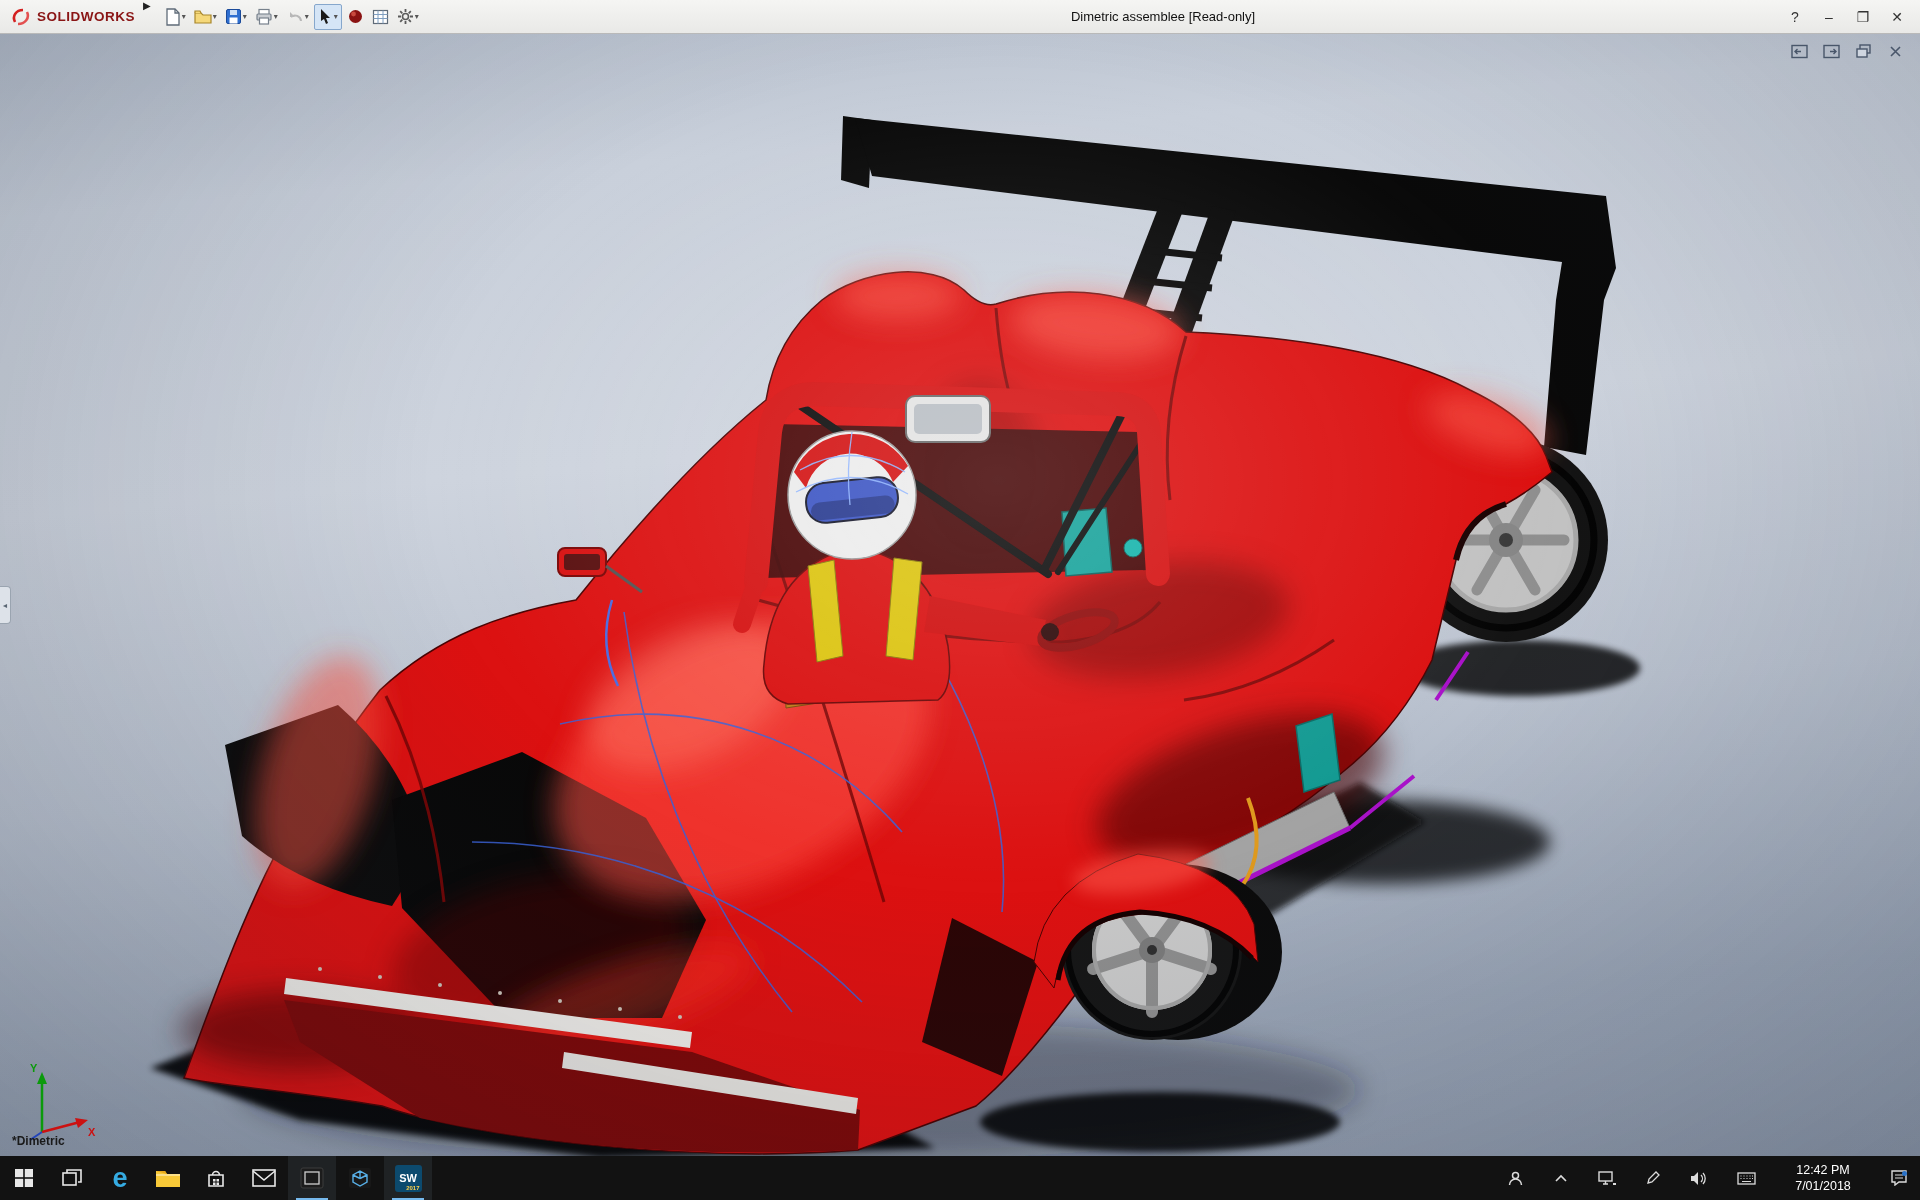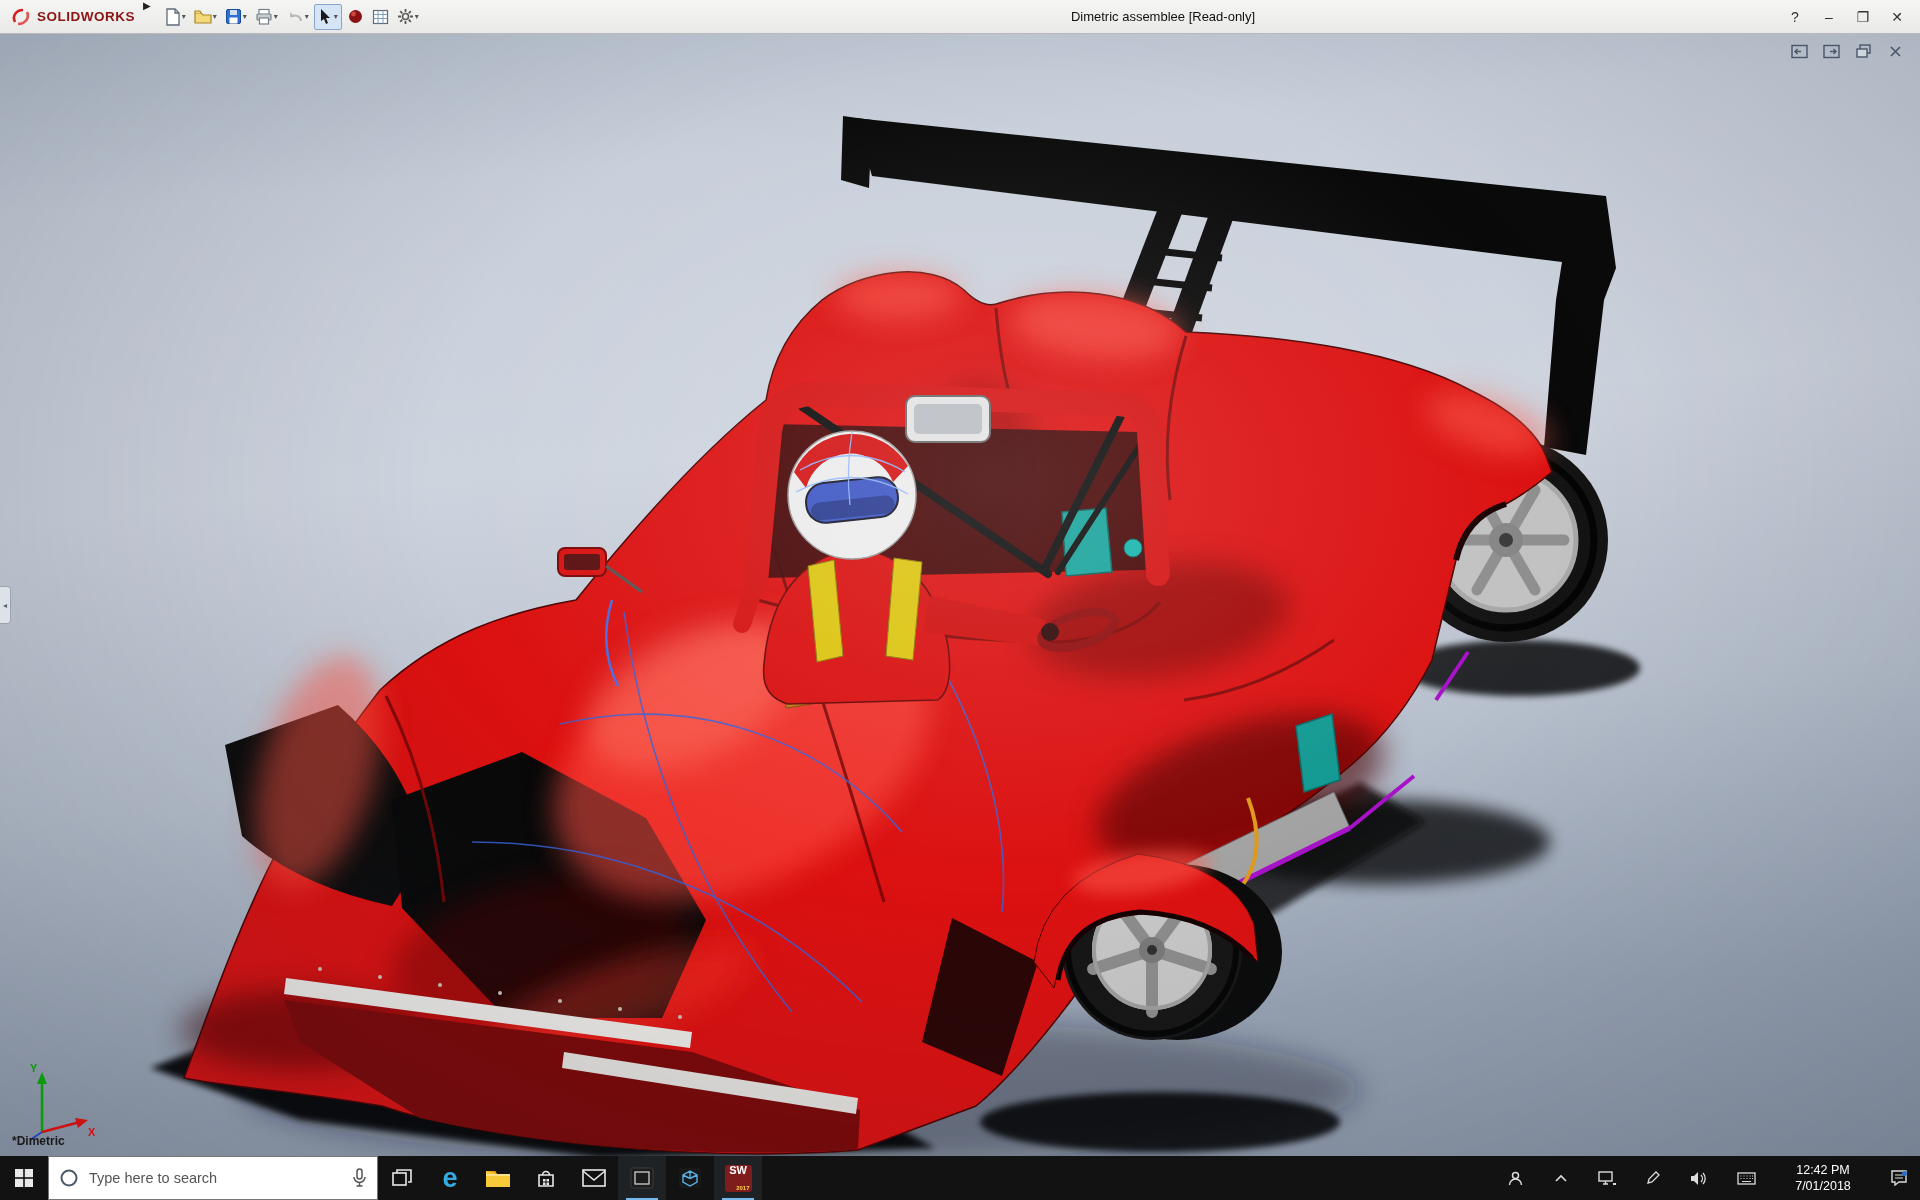--- a/index.html
+++ b/index.html
@@ -37,21 +37,21 @@
   .tb-btn { width:48px; display:flex; align-items:center; justify-content:center; position:relative; }
   .tb-btn.active { background:#1f2224; }
   .tb-btn.active::after { content:""; position:absolute; left:8px; right:8px; bottom:0; height:2px; background:#76b9ed; }
   .search-box { width:330px; background:#ffffff; border:1px solid #767676; display:flex; align-items:center; gap:10px; padding:0 10px; }
   .search-input { flex:1; border:none; outline:none; font-size:14.5px; color:#333; background:transparent; font-family:"Liberation Sans",sans-serif; }
   .search-input::placeholder { color:#555; }
   .tray { margin-left:auto; display:flex; align-items:center; gap:16px; }
   .tray-ico { padding:0 7px; display:flex; align-items:center; justify-content:center; height:44px; }
   .clock { width:88px; text-align:center; color:#fff; font-size:12.5px; line-height:1.3; padding:0 4px; }
   .edge-glyph { font-size:27px; font-weight:bold; color:#35abe2; line-height:1; }
-  .sw-tile { width:27px; height:27px; background:#7f1d1d; border-radius:3px; position:relative; display:flex; align-items:flex-start; justify-content:center; }
+  .sw-tile { width:27px; height:27px; background:#0c4a6e; border-radius:3px; position:relative; display:flex; align-items:center; justify-content:center; }
   .sw-label { color:#fff; font-size:11px; font-weight:bold; line-height:1; }
   .sw-year { position:absolute; bottom:1px; right:2px; font-size:6px; color:#ffd24a; font-weight:bold; }
 </style>
 </head>
 <body>
 
 <div class="stage">
 
   <div class="viewport">
     <svg class="scene" viewBox="0 0 1920 1200">
@@ -359,30 +359,20 @@
 
   <div class="taskbar">
     <div class="tb-btn">
       <svg width="18" height="18" viewBox="0 0 18 18">
         <rect x="0" y="0" width="8.2" height="8.2" fill="#e8e8e8"></rect>
           <rect x="9.8" y="0" width="8.2" height="8.2" fill="#e8e8e8"></rect>
         <rect x="0" y="9.8" width="8.2" height="8.2" fill="#e8e8e8"></rect>
           <rect x="9.8" y="9.8" width="8.2" height="8.2" fill="#e8e8e8"></rect>
         </svg>
     </div>
-    <div class="search-box">
-      <svg width="20" height="20" viewBox="0 0 20 20">
-          <circle cx="10" cy="10" r="7.5" fill="none" stroke="#4a5a6a" stroke-width="2"></circle>
-        </svg>
-      <input class="search-input" placeholder="Type here to search" style="">
-      <svg width="15" height="20" viewBox="0 0 15 20">
-          <rect x="5" y="1" width="5" height="10" rx="2.5" fill="none" stroke="#555" stroke-width="1.5"></rect>
-          <path d="M2 9a5.5 5.5 0 0 0 11 0 M7.5 15v3 M4.5 18h6" fill="none" stroke="#555" stroke-width="1.5"></path>
-        </svg>
-    </div>
     <div class="tb-btn">
       <svg width="20" height="18" viewBox="0 0 20 18">
           <rect x="1" y="4" width="13" height="12" fill="none" stroke="#e8e8e8" stroke-width="1.6"></rect>
           <path d="M5 4V1h14v12h-3" fill="none" stroke="#e8e8e8" stroke-width="1.6"></path>
         </svg>
     </div>
     <div class="tb-btn">
       <span class="edge-glyph">e</span>
     </div>
     <div class="tb-btn">

